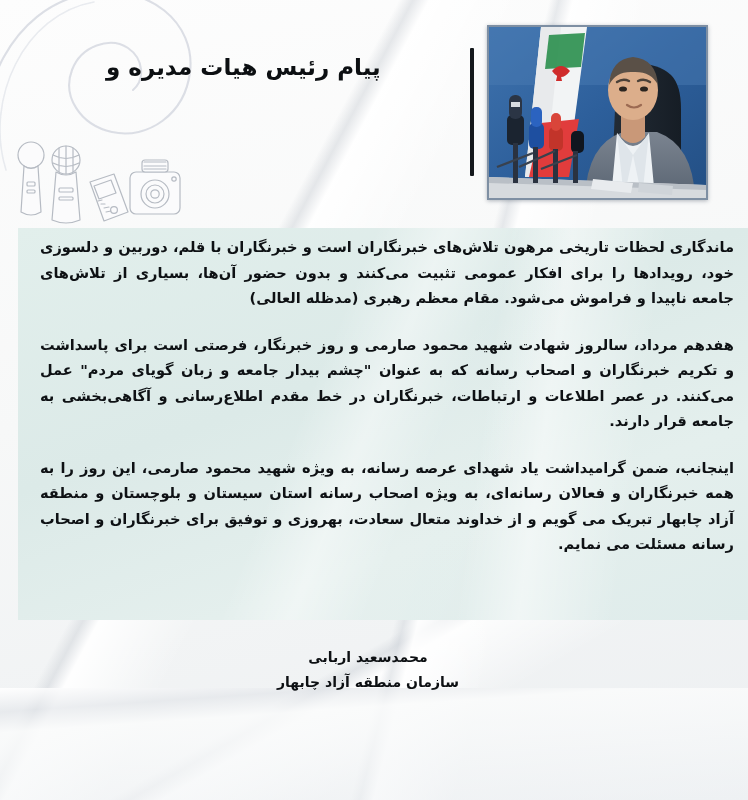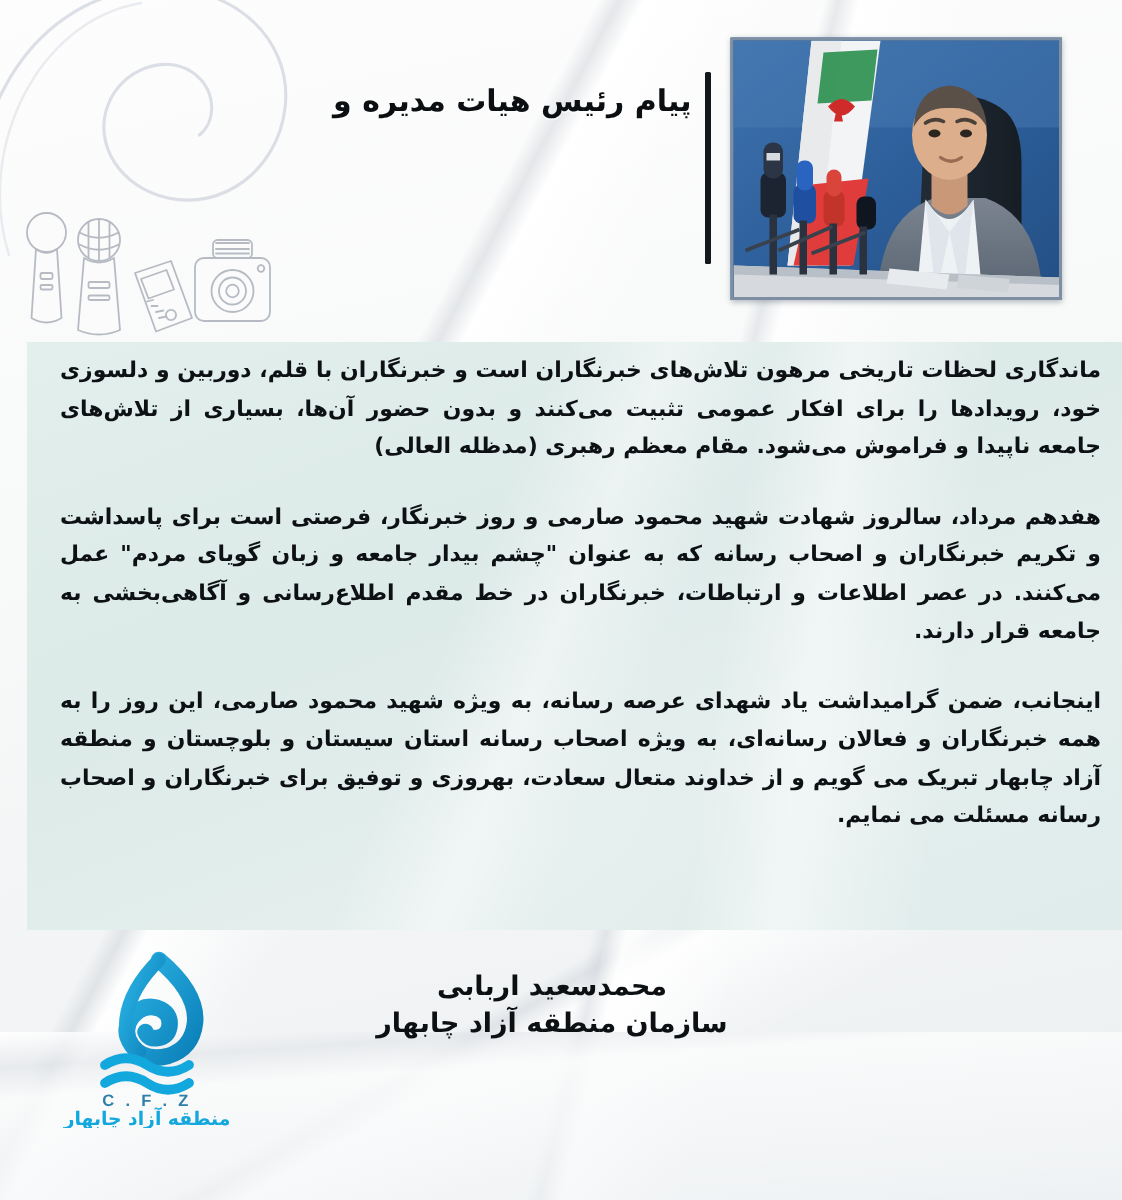--- a/index.html
+++ b/index.html
@@ -37,23 +37,23 @@
   }
   .photo svg{display:block;width:100%;height:100%;}
 
   .divider{
     position:absolute;left:470px;top:48px;width:4px;height:128px;
     background:#14181c;border-radius:1px;
   }
 
   .headline{
     position:absolute;right:287px;top:52px;width:355px;
-    text-align:right;direction:rtl;
+    text-align:left;direction:rtl;
     color:#0c0f12;
-    font-size:20px;line-height:30px;font-weight:700;
+    font-size:23px;line-height:30px;font-weight:700;
     letter-spacing:-.2px;
     text-shadow:0 1px 0 rgba(255,255,255,.6);
   }
   .headline div{white-space:nowrap;}
 
   
   .gear{position:absolute;left:6px;top:138px;width:180px;height:86px;}
 
   
   .panel{
@@ -70,21 +70,21 @@
     font-size:14.6px;line-height:25.5px;font-weight:700;
   }
   .para{margin:0 0 21px 0;}
   .para:last-child{margin-bottom:16px;}
 
   
   .signature{
     position:absolute;right:150px;top:645px;width:460px;
     direction:rtl;text-align:center;
     color:#0d1013;font-weight:700;
-    font-size:18px;line-height:25px;
+    font-size:14px;line-height:25px;
   }
 
   
   .logo{position:absolute;left:32px;top:634px;width:150px;height:118px;}
   .logo svg{display:block;width:100%;height:100%;}
 </style>
 </head>
 <body>
 
 <div class="page">
@@ -220,34 +220,14 @@
       <p class="para">هفدهم مرداد، سالروز شهادت شهید محمود صارمی و روز خبرنگار، فرصتی است برای پاسداشت و تکریم خبرنگاران و اصحاب رسانه که به عنوان "چشم بیدار جامعه و زبان گویای مردم" عمل می‌کنند. در عصر اطلاعات و ارتباطات، خبرنگاران در خط مقدم اطلاع‌رسانی و آگاهی‌بخشی به جامعه قرار دارند.</p>
       <p class="para">اینجانب، ضمن گرامیداشت یاد شهدای عرصه رسانه، به ویژه شهید محمود صارمی، این روز را به همه خبرنگاران و فعالان رسانه‌ای، به ویژه اصحاب رسانه استان سیستان و بلوچستان و منطقه آزاد چابهار تبریک می گویم و از خداوند متعال سعادت، بهروزی و توفیق برای خبرنگاران و اصحاب رسانه مسئلت می نمایم.</p>
     </div>
   </div>
 
   <div class="signature">
     <div>محمدسعید اربابی</div>
     <div>سازمان منطقه آزاد چابهار</div>
   </div>
 
-  <div class="logo">
-    <svg viewBox="0 0 150 118">
-      <defs>
-        <linearGradient id="lg" x1="0" y1="0" x2="1" y2="1">
-          <stop offset="0" stop-color="#2bb4e6"></stop>
-            <stop offset="1" stop-color="#0b7fb8"></stop>
-        </linearGradient>
-      </defs>
-
-      <path d="M74 6 q26 22 24 42 q-2 17 -18 22 q-16 4 -24 -7 q-7 -10 0 -19 q7 -9 17 -6 q9 3 8 12 q-1 7 -8 8 q-6 1 -8 -4" fill="none" stroke="url(#lg)" stroke-width="11" stroke-linecap="round" stroke-linejoin="round"></path>
-      <path d="M74 6 q-20 20 -22 40 q-1 14 9 21" fill="none" stroke="url(#lg)" stroke-width="9" stroke-linecap="round"></path>
-
-      <path d="M38 76 q14 -9 28 0 q14 9 28 0" fill="none" stroke="#12a7dd" stroke-width="6.5" stroke-linecap="round"></path>
-      <path d="M38 88 q14 -9 28 0 q14 9 28 0" fill="none" stroke="#12a7dd" stroke-width="6.5" stroke-linecap="round"></path>
-
-      <text x="66" y="103" text-anchor="middle" fill="#2e7fa8" font-family="'Liberation Sans',sans-serif" font-size="11" font-weight="700" letter-spacing="2.2">C . F . Z</text>
-
-      <text x="66" y="116" text-anchor="middle" fill="#12a7dd" direction="rtl" font-family="'DejaVu Sans',sans-serif" font-size="12.5" font-weight="700">منطقه آزاد چابهار</text>
-    </svg>
-  </div>
 
 </div>
 
 </body></html>

